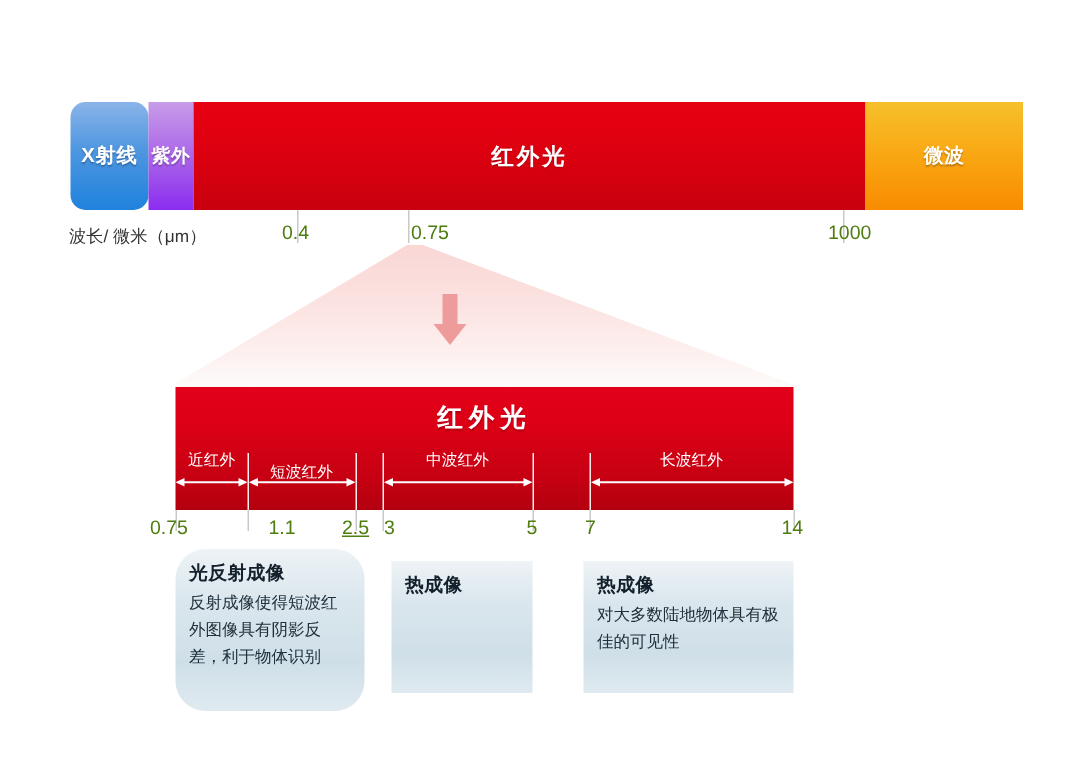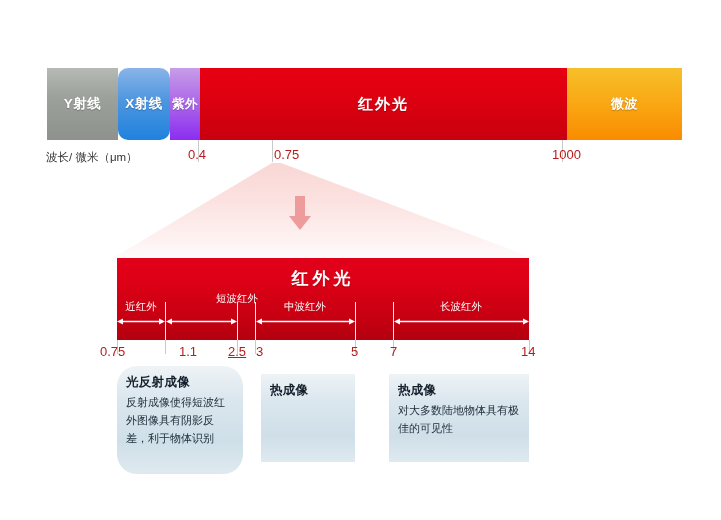--- a/index.html
+++ b/index.html
@@ -59,35 +59,35 @@
     font-size:13px;
   }
   .seg-vis .vis-label{position:relative;z-index:2;}
   .seg-ir{
     flex:1 1 auto;
     background:linear-gradient(180deg,#e60012 0%,#e00010 35%,#c9000f 100%);
     font-size:15px;
     letter-spacing:2px;
   }
   .seg-mw{
-    width:115px;
+    width:105px;
     background:linear-gradient(180deg,#f6c02a 0%,#f9a713 50%,#f98c00 100%);
     font-size:13px;
   }
 
   
   #axis-label{
     position:absolute;left:46px;top:150px;
     font-size:11.5px;color:#333;white-space:nowrap;text-align:center;
   }
   .tick{
     position:absolute;width:1px;background:#c9c9c9;
   }
   .tick-num{
-    position:absolute;font-size:13px;color:#b91c1c;white-space:nowrap;
+    position:absolute;font-size:13px;color:#4d7c0f;white-space:nowrap;
   }
 
   
   #funnel{
     position:absolute;left:113px;top:163px;width:420px;height:95px;
     clip-path:polygon(159px 0, 168px 0, 420px 95px, 0 95px);
     background:linear-gradient(180deg,#f9d7d5 0%,#fbe2e0 40%,#fdf1f0 78%,#fefbfb 100%);
   }
   #down-arrow{
     position:absolute;left:288px;top:196px;width:24px;height:36px;
@@ -127,23 +127,20 @@
   .desc-body{
     font-size:11px;color:#20303c;line-height:1.62;
   }
 </style>
 </head>
 <body>
 
 <div id="stage">
 
   <div id="top-bar">
-    <div class="seg seg-gamma">
-      <span>Y射线</span>
-    </div>
     <div class="seg seg-xray">
       <span>X射线</span>
     </div>
     <div class="seg seg-uv">
       <span>紫外</span>
     </div>
     <div class="seg seg-ir">
       <span>红外光</span>
     </div>
     <div class="seg seg-mw">
@@ -171,21 +168,21 @@
     <div id="ir-bar-title">红外光</div>
 
     <div class="divider" style="left:48px;top:44px;height:38px;"></div>
     <div class="divider" style="left:120px;top:44px;height:38px;"></div>
     <div class="divider" style="left:138px;top:44px;height:38px;"></div>
     <div class="divider" style="left:238px;top:44px;height:38px;"></div>
     <div class="divider" style="left:276px;top:44px;height:38px;"></div>
   </div>
 
   <div class="band-label" style="left:117px;top:300px;width:48px;">近红外</div>
-  <div class="band-label" style="left:165px;top:292px;width:72px;padding-left:36px;">短波红外</div>
+  <div class="band-label" style="left:165px;top:308px;width:72px;">短波红外</div>
   <div class="band-label" style="left:255px;top:300px;width:100px;">中波红外</div>
   <div class="band-label" style="left:393px;top:300px;width:136px;">长波红外</div>
 
   <svg class="band-arrow" style="left:117px;top:317px;width:48px;" viewBox="0 0 48 9" preserveAspectRatio="none">
     <line x1="4" y1="4.5" x2="44" y2="4.5" stroke="#ffffff" stroke-width="1.4"></line>
     <polygon points="0,4.5 6,1.6 6,7.4" fill="#ffffff"></polygon>
     <polygon points="48,4.5 42,1.6 42,7.4" fill="#ffffff"></polygon>
   </svg>
   <svg class="band-arrow" style="left:166px;top:317px;width:71px;" viewBox="0 0 71 9" preserveAspectRatio="none">
     <line x1="4" y1="4.5" x2="67" y2="4.5" stroke="#ffffff" stroke-width="1.4"></line>

